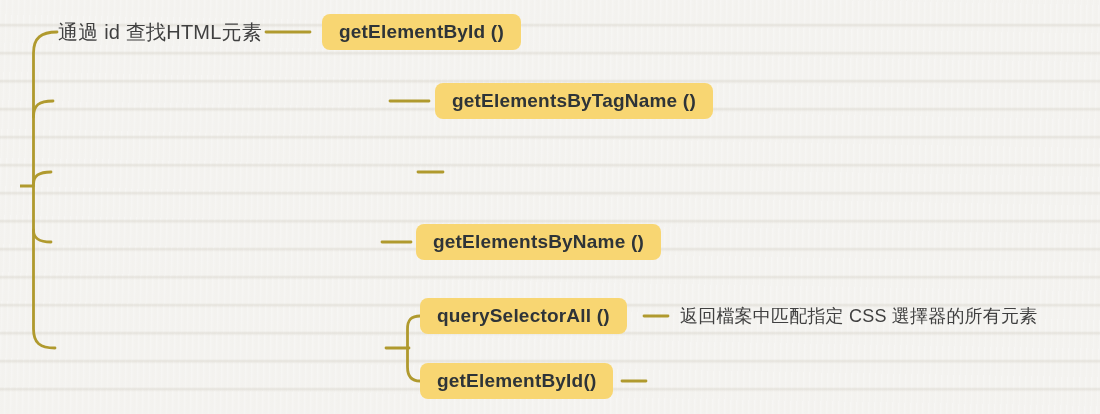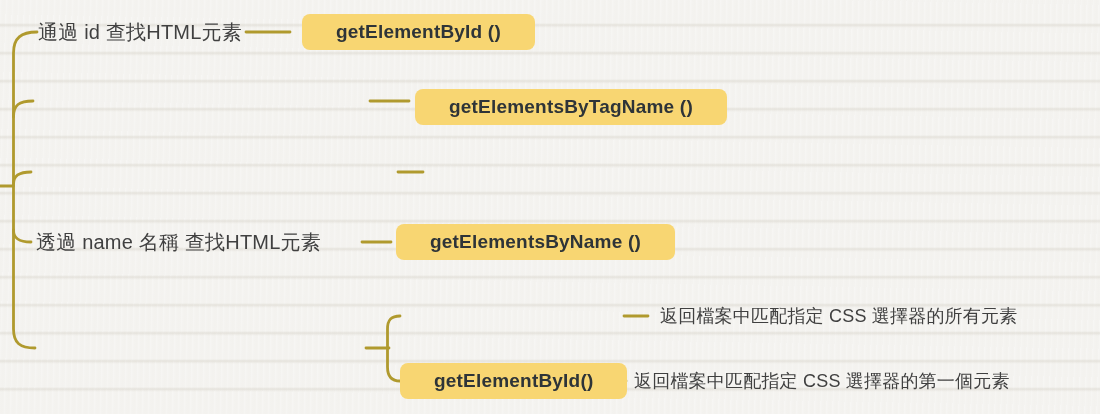--- a/index.html
+++ b/index.html
@@ -14,32 +14,32 @@
     background-image:
       repeating-linear-gradient(180deg,
         rgba(205,200,188,0.00) 0px, rgba(205,200,188,0.00) 23px,
         rgba(205,200,188,0.38) 25px, rgba(205,200,188,0.10) 27px,
         rgba(205,200,188,0.00) 28px),
       repeating-linear-gradient(92deg,
         rgba(255,255,255,0.25) 0px, rgba(255,255,255,0.00) 2px,
         rgba(240,238,233,0.20) 4px, rgba(255,255,255,0.00) 6px);
     position:relative;
   }
-  .canvas{position:absolute;inset:0;}
+  .canvas{position:absolute;inset:0;margin-left:20px;}
   svg.wires{position:absolute;left:0;top:0;z-index:1;}
   svg.wires path{fill:none;stroke:var(--line);stroke-width:2.8;stroke-linecap:round;}
   .label{
     position:absolute;z-index:2;white-space:nowrap;
     font-size:20px;color:var(--label);transform:translateY(-50%);
     letter-spacing:0.2px;
   }
   .method{
     position:absolute;z-index:3;white-space:nowrap;
     background:var(--node-bg);border-radius:8px;
-    height:36px;line-height:36px;padding:0 34px;
+    height:36px;line-height:36px;padding:0 17px;
     font-size:19px;font-weight:bold;color:var(--code);
     letter-spacing:0.2px;
   }
   .desc{
     position:absolute;z-index:2;white-space:nowrap;
     font-size:18px;color:var(--label);transform:translateY(-50%);
     letter-spacing:0.2px;
   }
 </style>
 </head>
@@ -65,25 +65,24 @@
     <path d="M 366,348 L 389,348"></path>
     <path d="M 400,316 C 391,316 387.5,320 387.5,329 L 387.5,367 C 387.5,376 391,381 400,381"></path>
 
     <path d="M 624,316 L 648,316"></path>
     <path d="M 602,381 L 626,381"></path>
   </svg>
 
   <div class="label" style="left:38px;top:32px">通過 id 查找HTML元素</div>
   <div class="method" style="left:302px;top:14px">getElementById ()</div>
 
-  <div class="method" style="left:415px;top:89px">getElementsByTagName ()</div>
+  <div class="method" style="left:415px;top:83px">getElementsByTagName ()</div>
 
 
-  <div class="label" style="left:36px;top:242px">透過 name 名稱 查找HTML元素</div>
   <div class="method" style="left:396px;top:224px">getElementsByName ()</div>
 
 
+  <div class="method" style="left:400px;top:298px">querySelectorAll ()</div>
   <div class="desc" style="left:660px;top:316px">返回檔案中匹配指定 CSS 選擇器的所有元素</div>
 
   <div class="method" style="left:400px;top:363px">getElementById()</div>
-  <div class="desc" style="left:634px;top:381px">返回檔案中匹配指定 CSS 選擇器的第一個元素</div>
 
 </div>
 
 </body></html>

